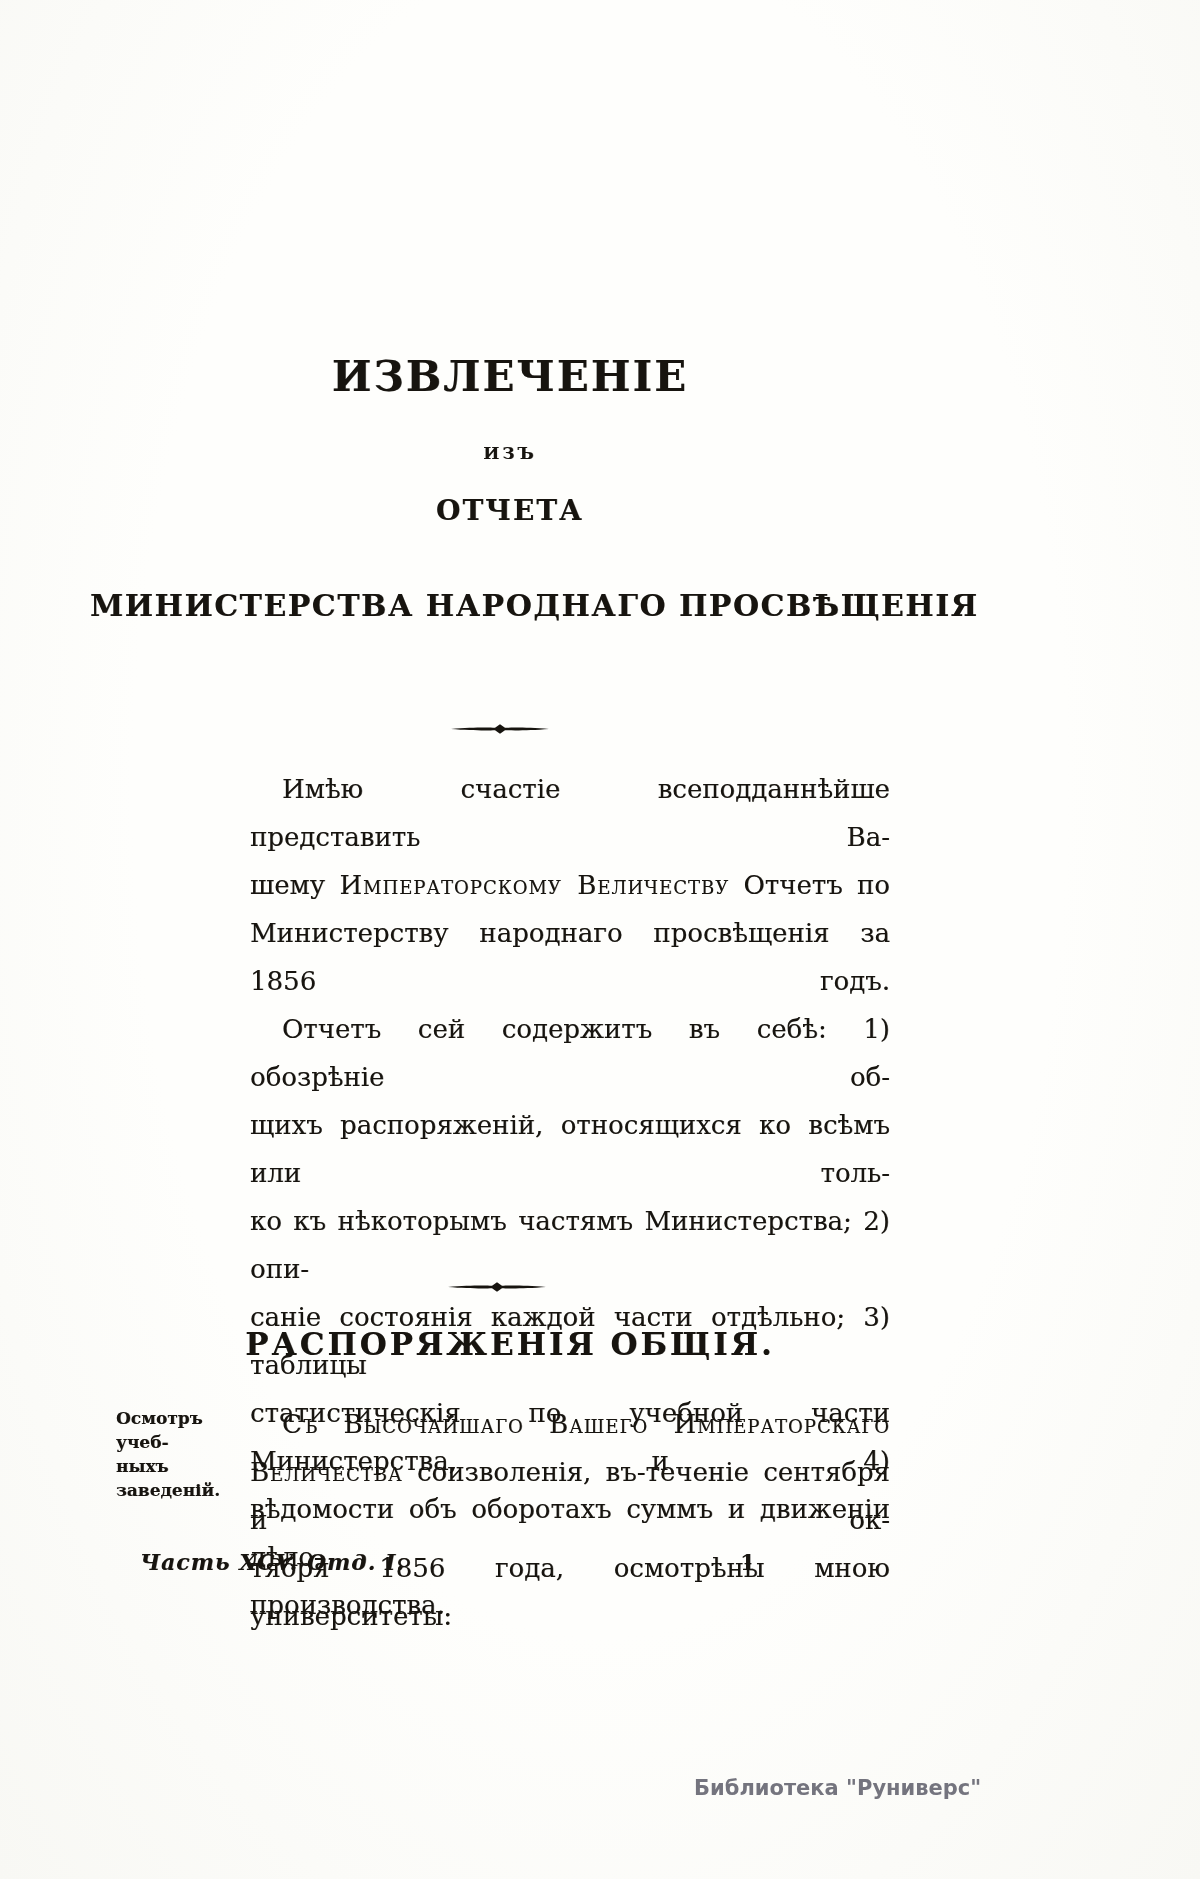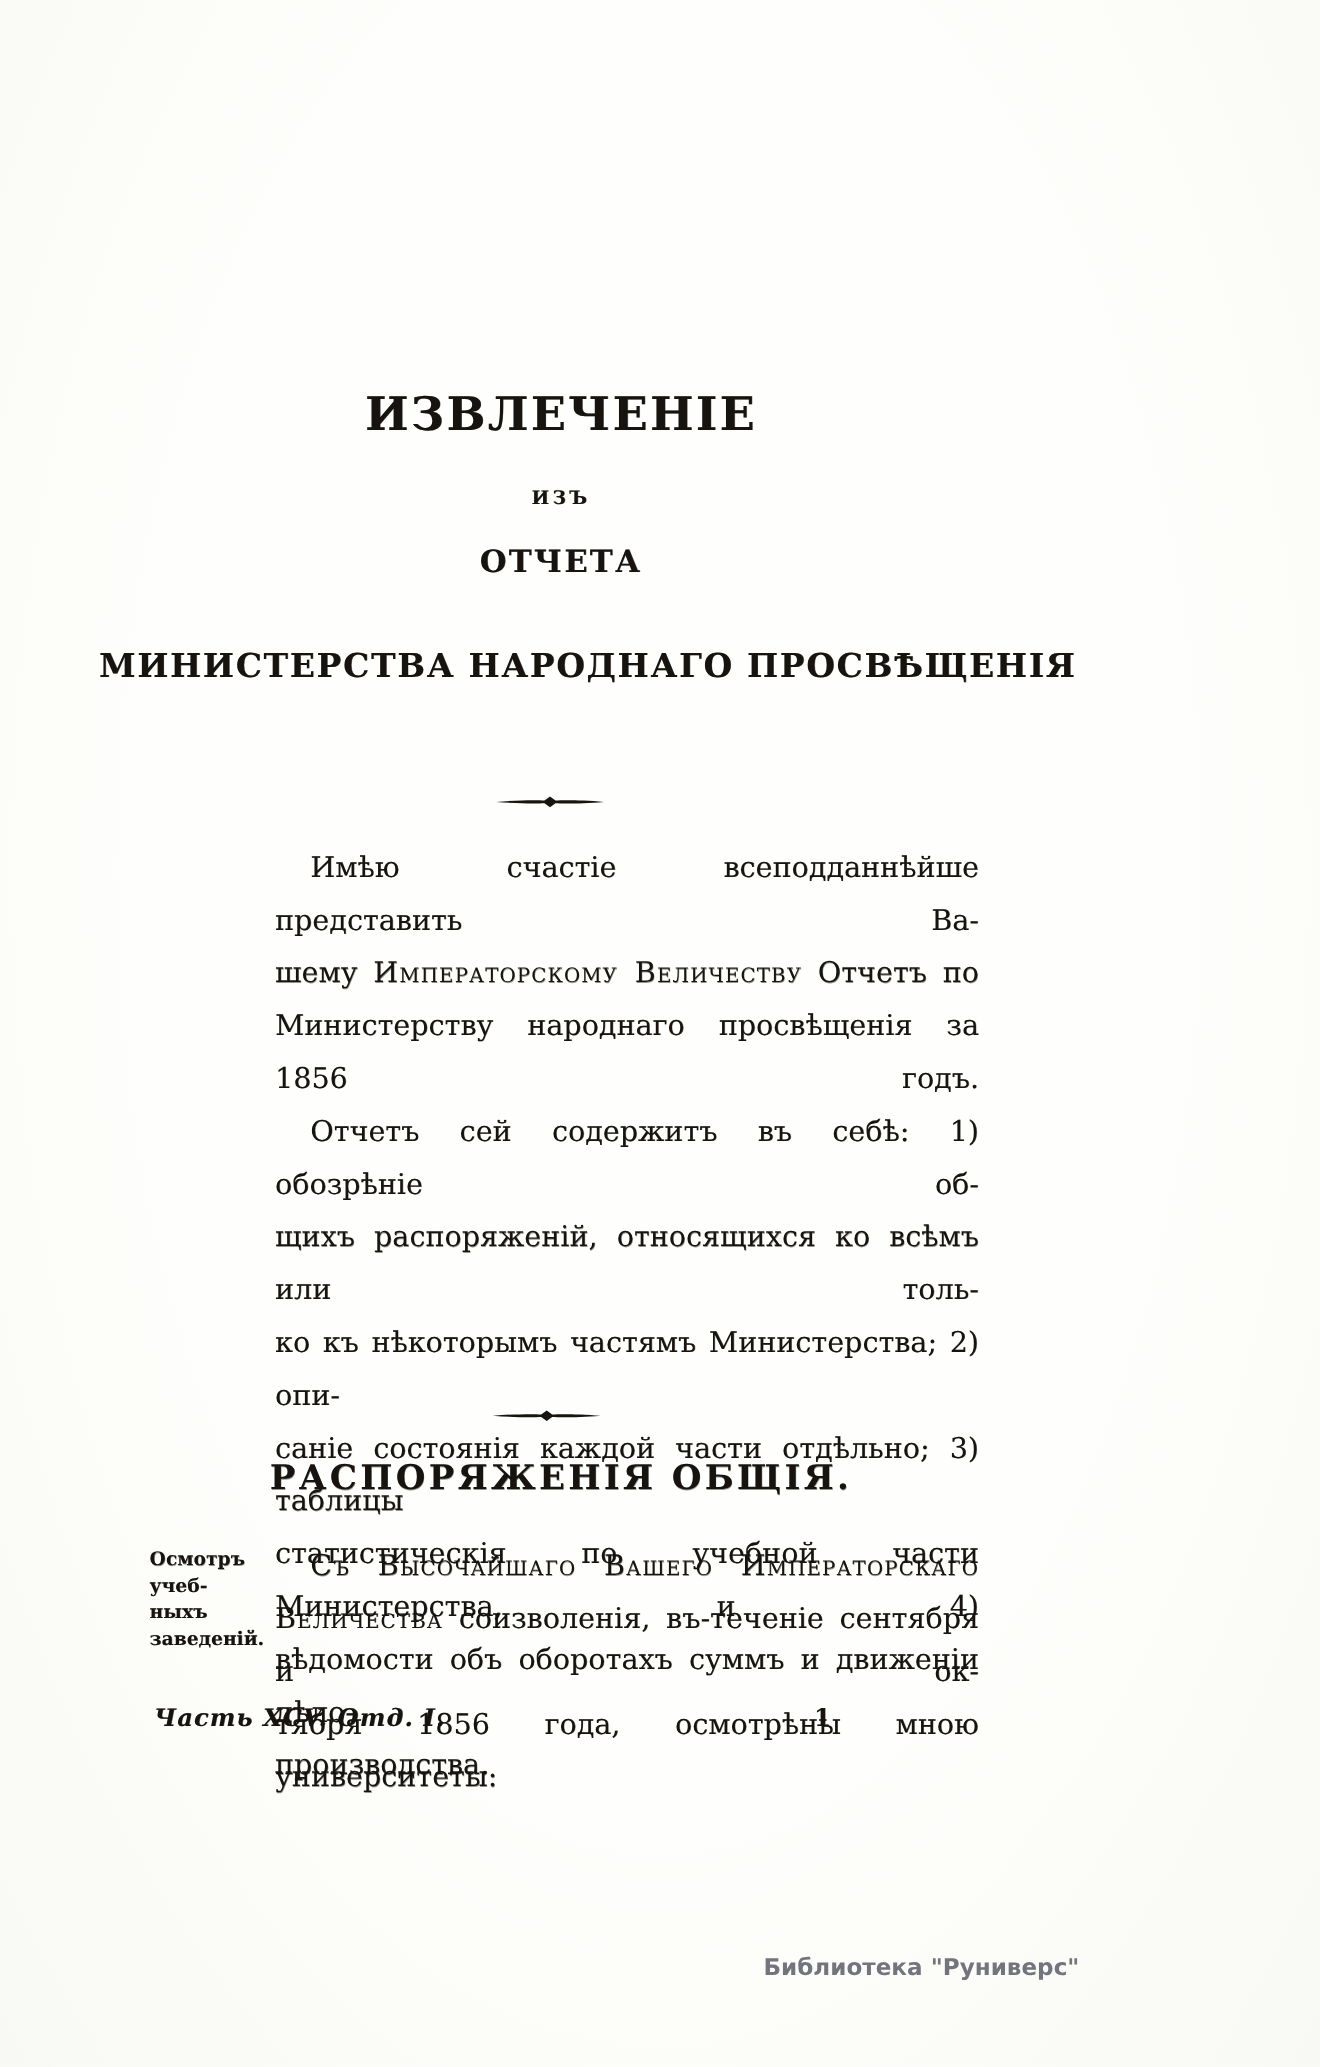--- a/index.html
+++ b/index.html
@@ -32,21 +32,21 @@
   .sec-block   { top:1400px; }
   .line { display:block; }
   .line.just { text-align:justify; text-align-last:justify; }
   .line.indent { text-indent:32px; }
   .sc { font-variant:small-caps; letter-spacing:1px; }
 
   .sec-heading { position:absolute; top:1326px; left:120px; width:780px; text-align:center;
                  font-size:31px; font-weight:bold; letter-spacing:3px; }
 
   .margin-note { position:absolute; top:1406px; left:116px; width:140px;
-                 font-size:17px; font-weight:bold; line-height:24px;margin-left:20px; }
+                 font-size:17px; font-weight:bold; line-height:24px; }
 
   .footer-part { position:absolute; top:1549px; left:140px; font-size:22px;
                  font-style:italic; font-weight:bold; letter-spacing:1px; }
   .footer-page { position:absolute; top:1549px; left:740px; font-size:22px; font-weight:bold; }
 
   .watermark { position:absolute; top:1776px; left:694px;
                font-family:"DejaVu Sans","Liberation Sans",sans-serif;
                font-size:21px; font-weight:bold; color:#74747E; text-shadow:none; }
 </style>
 </head>

